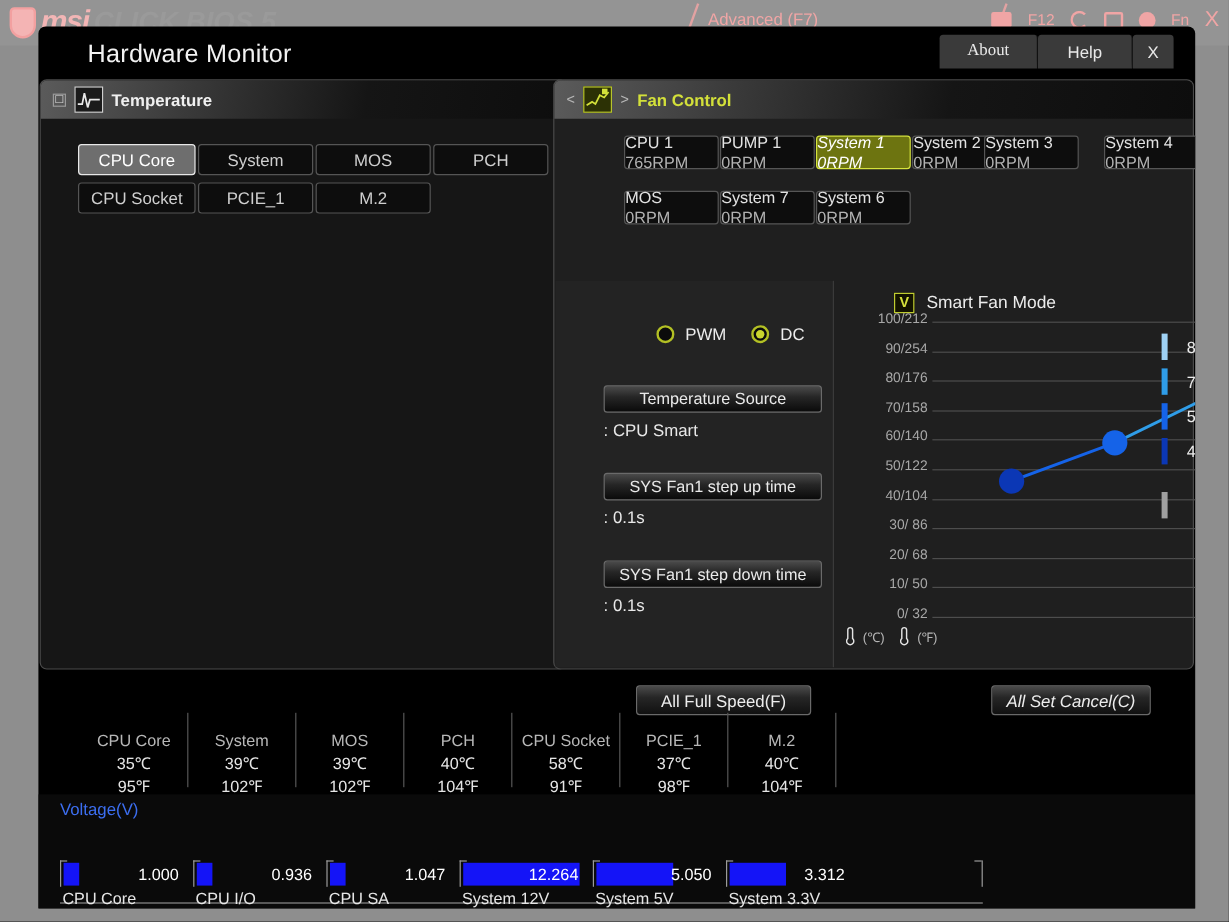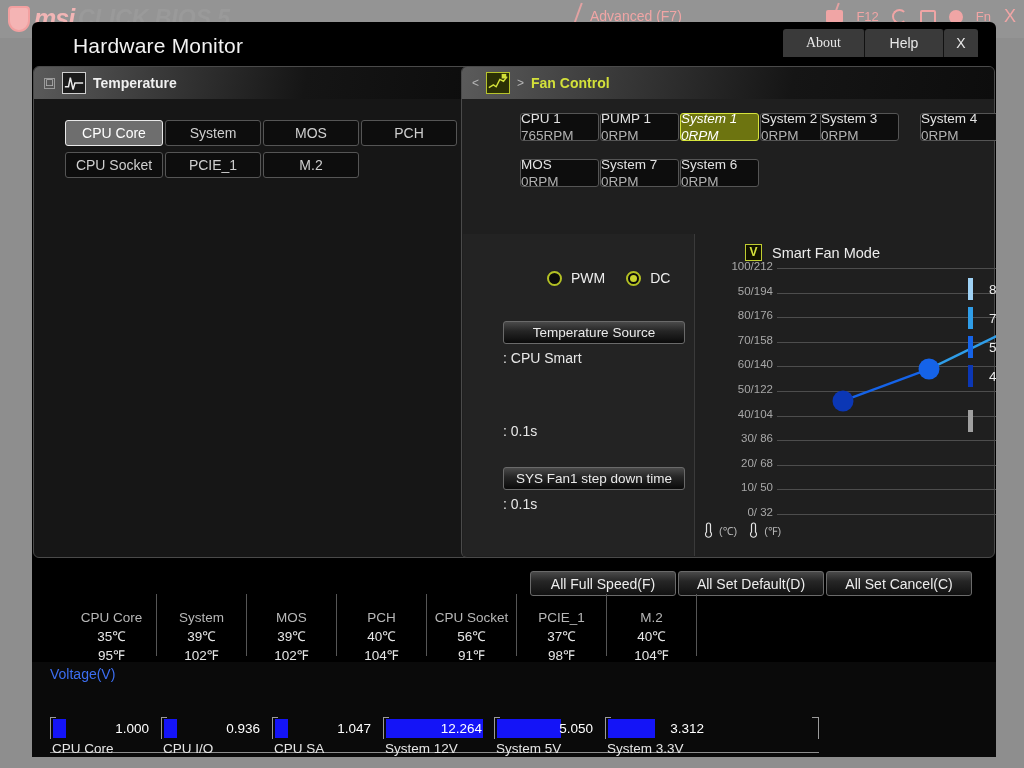--- a/index.html
+++ b/index.html
@@ -358,37 +358,38 @@
           <span class="radio-label">PWM</span>
           <div class="radio">
               <span class="dot"></span>
             </div>
           <span class="radio-label">DC</span>
         </div>
 
         <div class="lbl-btn" style="top:87px;">Temperature Source</div>
         <div class="lbl-val" style="top:116px;">: CPU Smart</div>
 
+        <div class="lbl-btn" style="top:160px;">SYS Fan1 step up time</div>
         <div class="lbl-val" style="top:189px;">: 0.1s</div>
 
         <div class="lbl-btn" style="top:233px;">SYS Fan1 step down time</div>
         <div class="lbl-val" style="top:262px;">: 0.1s</div>
       </div>
 
       <div id="chart-wrap">
         <div class="smart-row">
           <div class="chk">V</div>
           <span class="smart-label">Smart Fan Mode</span>
         </div>
 
         <div id="plot">
             <div class="gl" style="top: 0px;"></div>
             <div class="ytick-l" style="top: -8px;">100/212</div>
             <div class="gl" style="top: 25px;"></div>
-            <div class="ytick-l" style="top: 17px;">50/194</div>
+            <div class="ytick-l" style="top: 17px;">90/254</div>
             <div class="gl" style="top: 49px;"></div>
             <div class="ytick-l" style="top: 41px;">80/176</div>
             <div class="gl" style="top: 74px;"></div>
             <div class="ytick-l" style="top: 66px;">70/158</div>
             <div class="gl" style="top: 98px;"></div>
             <div class="ytick-l" style="top: 90px;">60/140</div>
             <div class="gl" style="top: 123px;"></div>
             <div class="ytick-l" style="top: 115px;">50/122</div>
             <div class="gl" style="top: 148px;"></div>
             <div class="ytick-l" style="top: 140px;">40/104</div>
@@ -441,22 +442,21 @@
           </div>
           <div class="lg-row muted" style="margin-top: 16px;">
             <div class="lg-bar" style="background: rgb(160, 160, 160);"></div>
             <div class="lg-temp"></div>
           </div>
         </div>
     </div>
   </div>
 
   <div class="act-btn" style="left:498px; width:146px;">All Full Speed(F)</div>
-  <div class="act-btn" style="left:646px; width:146px;">All Set Default(D)</div>
-  <div class="act-btn" style="left:794px; width:146px;">All Set Cancel(C)</div>
+  <div class="act-btn" style="left:794px; width:133px;font-style:italic;">All Set Cancel(C)</div>
 
   <div id="status-strip">
       <div class="st-cell" style="left: 35px; width: 90px;">
         <div class="st-name">CPU Core</div>
         <div class="st-v1">35℃</div>
         <div class="st-v2">95℉</div>
       </div>
       <div class="st-cell" style="left: 125px; width: 90px;">
         <div class="st-name">System</div>
         <div class="st-v1">39℃</div>
@@ -467,21 +467,21 @@
         <div class="st-v1">39℃</div>
         <div class="st-v2">102℉</div>
       </div>
       <div class="st-cell" style="left: 305px; width: 90px;">
         <div class="st-name">PCH</div>
         <div class="st-v1">40℃</div>
         <div class="st-v2">104℉</div>
       </div>
       <div class="st-cell" style="left: 395px; width: 90px;">
         <div class="st-name">CPU Socket</div>
-        <div class="st-v1">56℃</div>
+        <div class="st-v1">58℃</div>
         <div class="st-v2">91℉</div>
       </div>
       <div class="st-cell" style="left: 485px; width: 90px;">
         <div class="st-name">PCIE_1</div>
         <div class="st-v1">37℃</div>
         <div class="st-v2">98℉</div>
       </div>
       <div class="st-cell" style="left: 575px; width: 90px;">
         <div class="st-name">M.2</div>
         <div class="st-v1">40℃</div>

